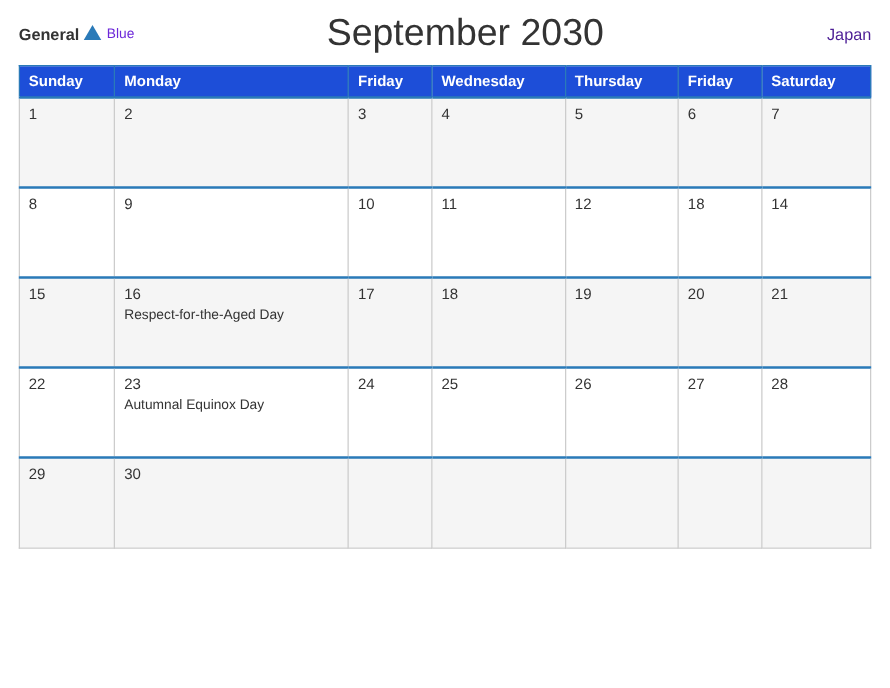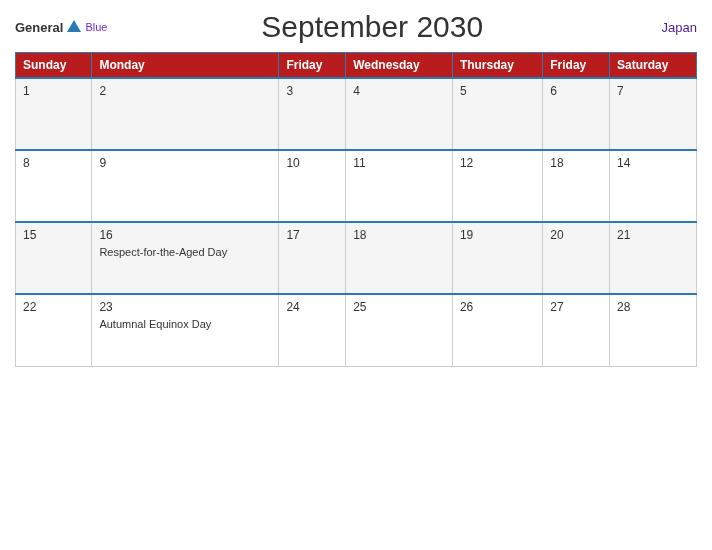--- a/index.html
+++ b/index.html
@@ -61,21 +61,21 @@
       text-align: right;
     }
 
     .calendar-table {
       width: 100%;
       border-collapse: collapse;
       border: 1px solid #ccc;
     }
 
     .calendar-table thead tr {
-      background-color: #b91c1c;
+      background-color: #1d4ed8;
     }
 
     .calendar-table thead th {
       color: #fff;
       font-size: 12px;
       font-weight: bold;
       text-align: left;
       padding: 5px 7px;
       border: 1px solid #2a7ab8;
     }
@@ -234,14 +234,27 @@
         <td>
           <span class="day-number">26</span>
         </td>
         <td>
           <span class="day-number">27</span>
         </td>
         <td>
           <span class="day-number">28</span>
         </td>
       </tr>
+      <tr class="last-row">
+        <td>
+          <span class="day-number">29</span>
+        </td>
+        <td>
+          <span class="day-number">30</span>
+        </td>
+        <td></td>
+        <td></td>
+        <td></td>
+        <td></td>
+        <td></td>
+      </tr>
     </tbody>
 </table>
 
 </body></html>

